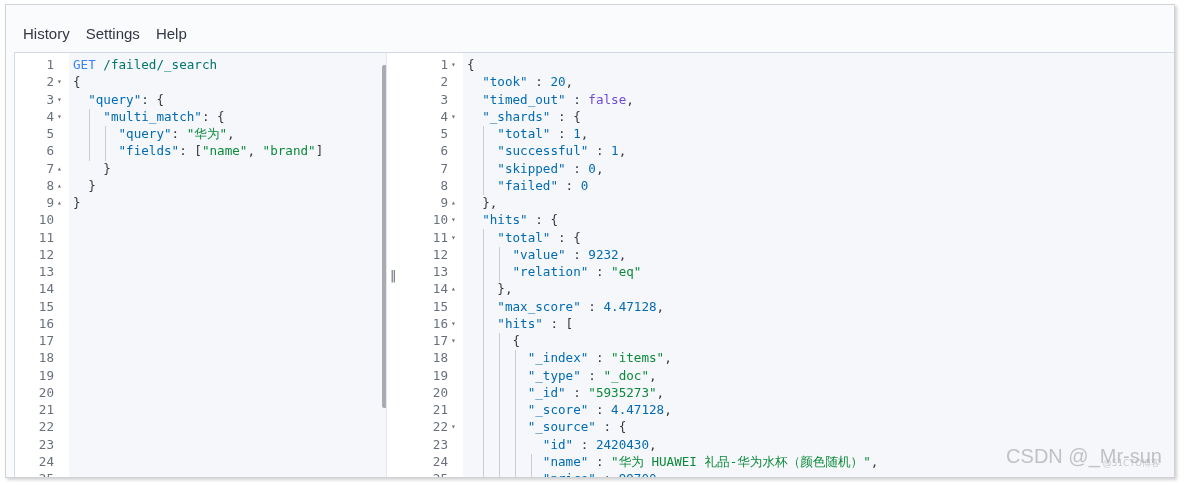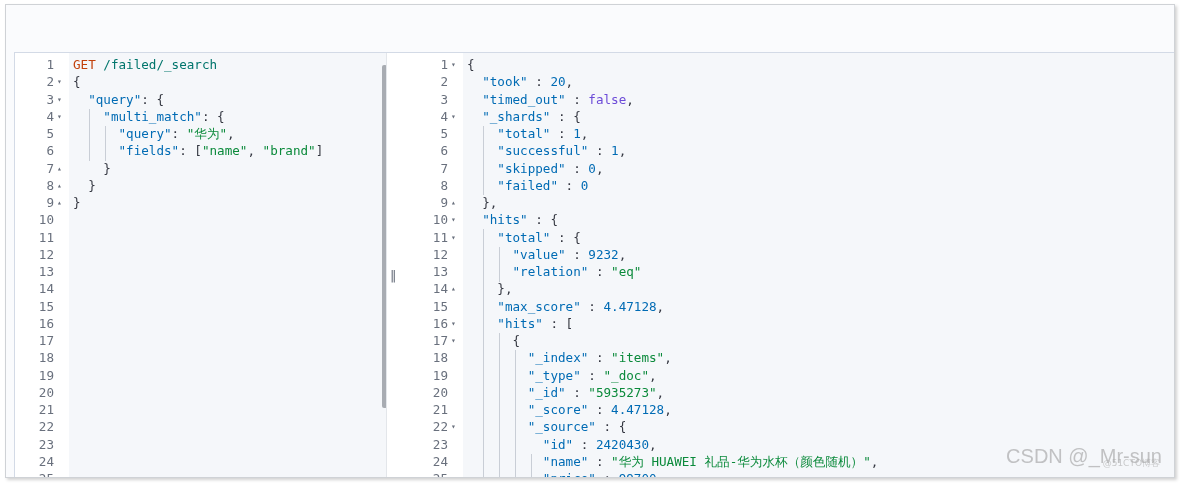--- a/index.html
+++ b/index.html
@@ -52,21 +52,21 @@
   .editor.right .ln { width: 46px; }
   .fold {
     position: absolute; font-size: 8px; color: #69707d; top: 0;
   }
   .editor.left .fold { left: 42px; }
   .editor.right .fold { left: 49px; }
   .code { position: absolute; color: #343741; }
   .editor.left .code { left: 58px; }
   .editor.right .code { left: 65px; }
 
-  .tok-method { color: #c2410c; margin-top: 27px; }
+  .tok-method { color: #3b82f6; margin-top: 27px; }
   .tok-url { color: #00756c; }
   .tok-key { color: #006bb4; }
   .tok-str { color: #0b8a3b; }
   .tok-num { color: #006bb4; }
   .tok-bool { color: #6c4bd8; }
   .tok-punc { color: #343741; }
 
   .guide {
     position: absolute; width: 1px; background: #c9ced6;
   }
@@ -91,20 +91,25 @@
   .watermark-sub {
     position: absolute; right: 14px; bottom: 7px; font-size: 9px; color: rgba(170,170,170,0.6);
     font-family: "DejaVu Sans", sans-serif;
     margin-top: 12px;
   }
 </style>
 </head>
 <body>
 
 <div class="frame">
+  <div class="menubar">
+    <span class="menu-item">History</span>
+    <span class="menu-item">Settings</span>
+    <span class="menu-item">Help</span>
+  </div>
   <div class="menubar-line"></div>
 
   <div class="editor left">
     <div class="gutter"></div>
     <div class="code-bg"></div>
     <div class="guide" style="left:74px; top:56px; height:52px;"></div>
     <div class="guide" style="left:90px; top:73px; height:35px;"></div>
     <div class="lines" id="req-lines">
         <div class="line"><span class="ln">1</span><span class="code"><span class="tok-method">GET</span><span class="tok-punc"> </span><span class="tok-url">/failed/_search</span></span></div>
         <div class="line"><span class="ln">2</span><span class="fold">▾</span><span class="code"><span class="tok-punc">{</span></span></div>

